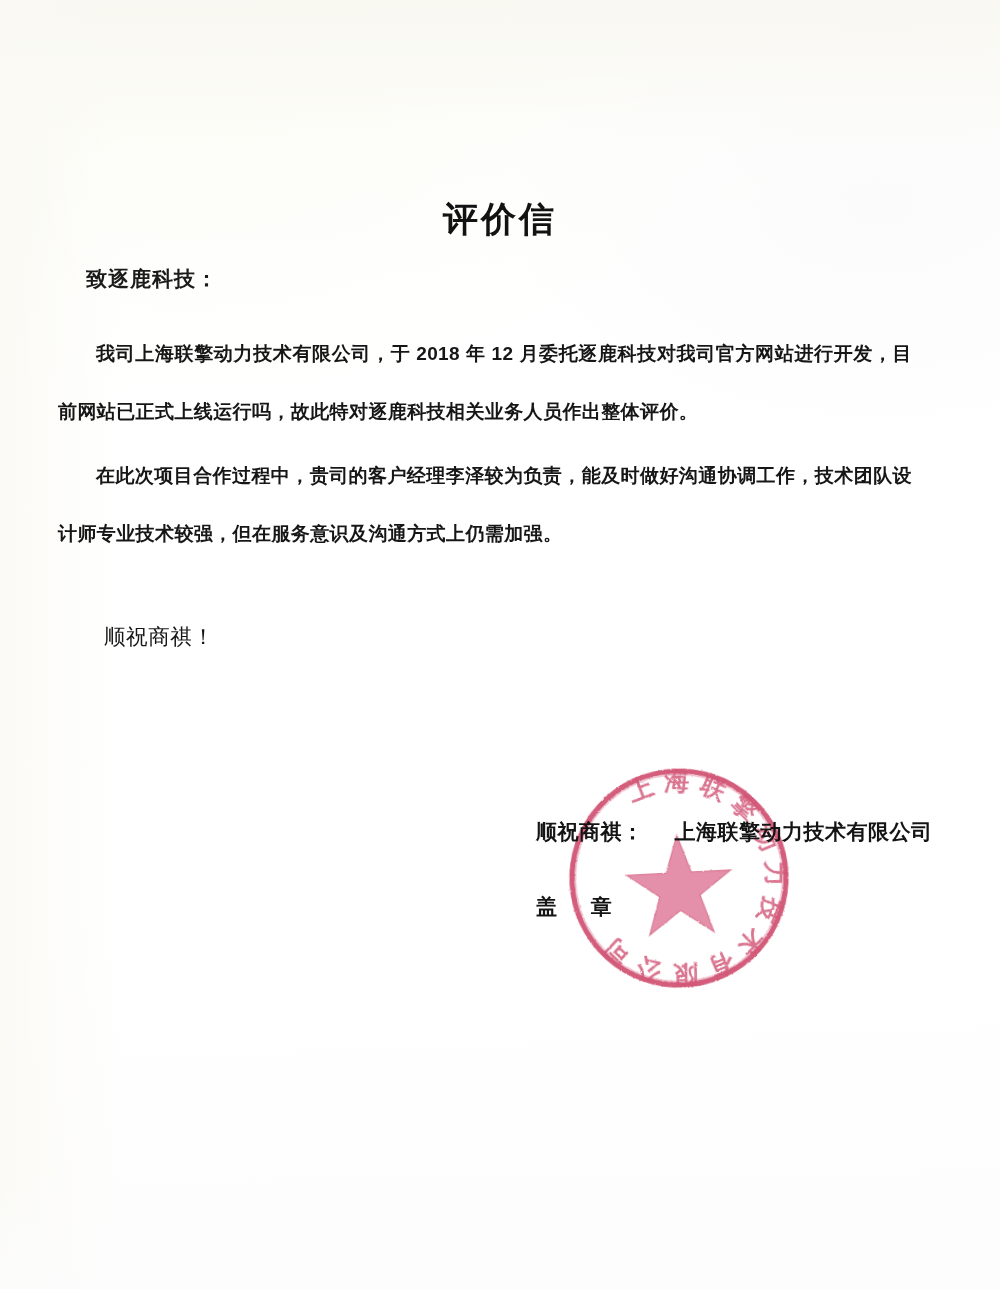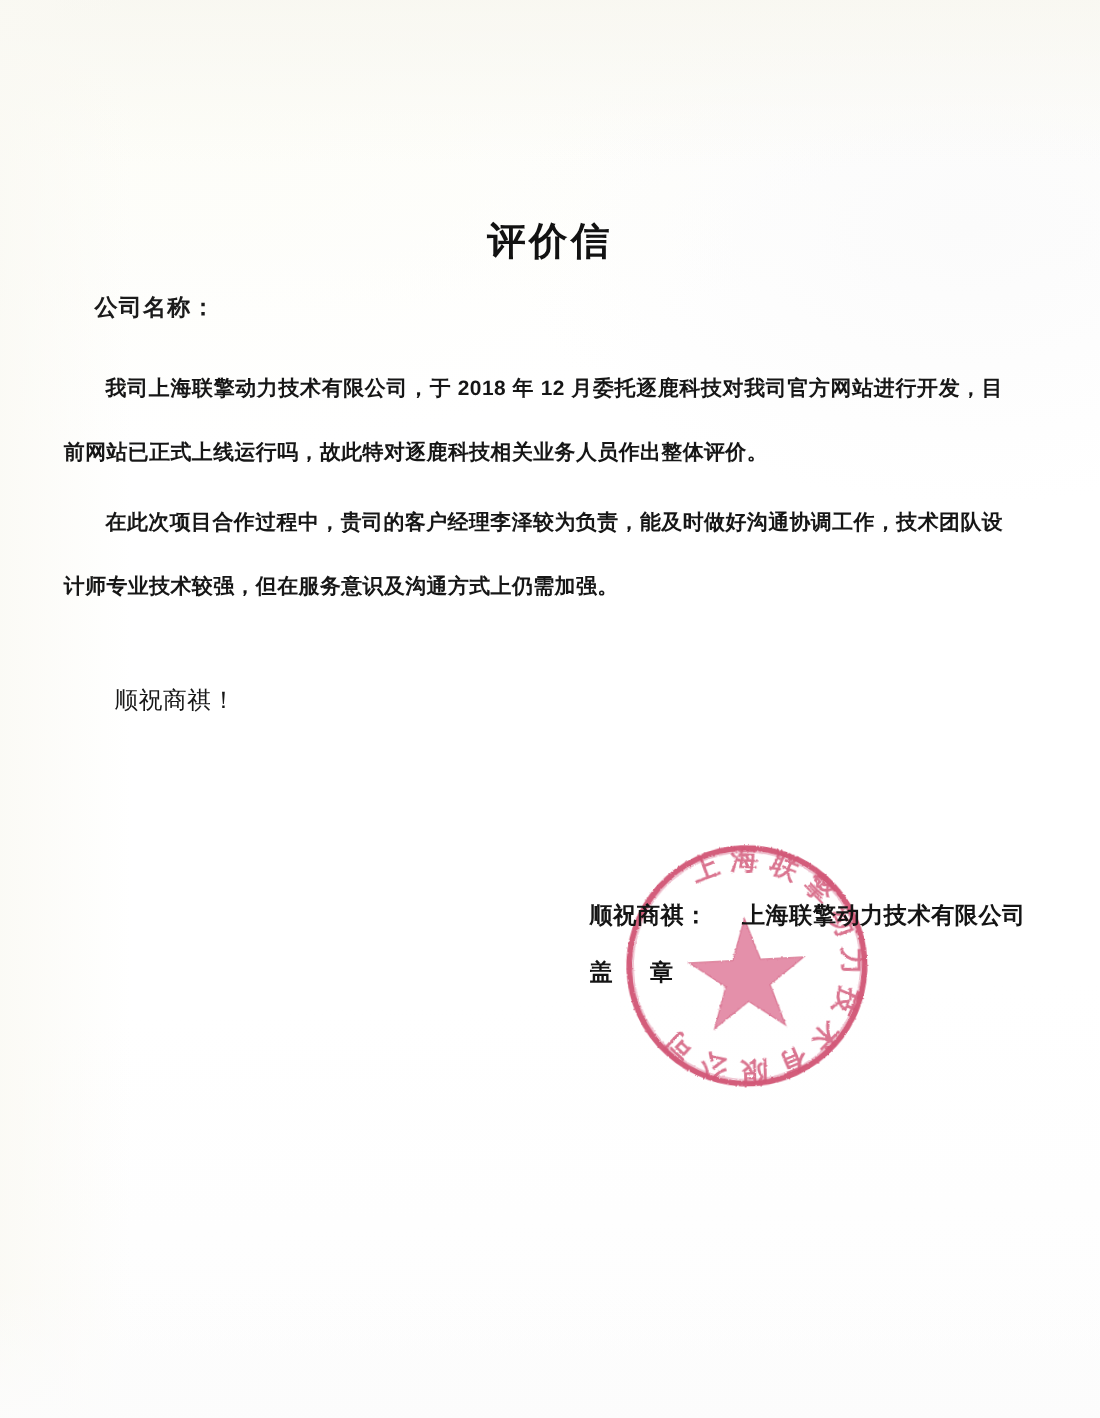--- a/index.html
+++ b/index.html
@@ -115,21 +115,21 @@
     color: #141414;
     letter-spacing: 0.5px;
     white-space: nowrap;
     font-weight: 600;
     position: relative;
     z-index: 4;
   }
   .sig-line .sig-label { display: inline-block; }
   .sig-line .sig-value { display: inline-block; margin-left: 31px; }
   .sig-line-2 {
-    margin-top: 24px;
+    margin-top: 47px;
   }
   .sig-line-2 .sig-label { letter-spacing: 14px; }
 
   
   .seal {
     position: absolute;
     left: 563px;
     top: 762px;
     width: 232px;
     height: 232px;
@@ -146,21 +146,21 @@
 <div class="page">
 
   <div class="scan-band band-top"></div>
   <div class="scan-band band-left"></div>
   <div class="scan-band band-bottom"></div>
 
   <div class="content">
 
     <div class="doc-title">评价信</div>
 
-    <div class="salutation">公司名称：</div>
+    <div class="salutation">致逐鹿科技：</div>
 
     <div class="body-block">
       <p class="para">我司上海联擎动力技术有限公司，于 2018 年 12 月委托逐鹿科技对我司官方网站进行开发，目前网站已正式上线运行吗，故此特对逐鹿科技相关业务人员作出整体评价。</p>
       <p class="para">在此次项目合作过程中，贵司的客户经理李泽较为负责，能及时做好沟通协调工作，技术团队设计师专业技术较强，但在服务意识及沟通方式上仍需加强。</p>
     </div>
 
     <div class="closing">顺祝商祺！</div>
 
     <div class="sig-block">
       <div class="sig-line sig-line-1">

